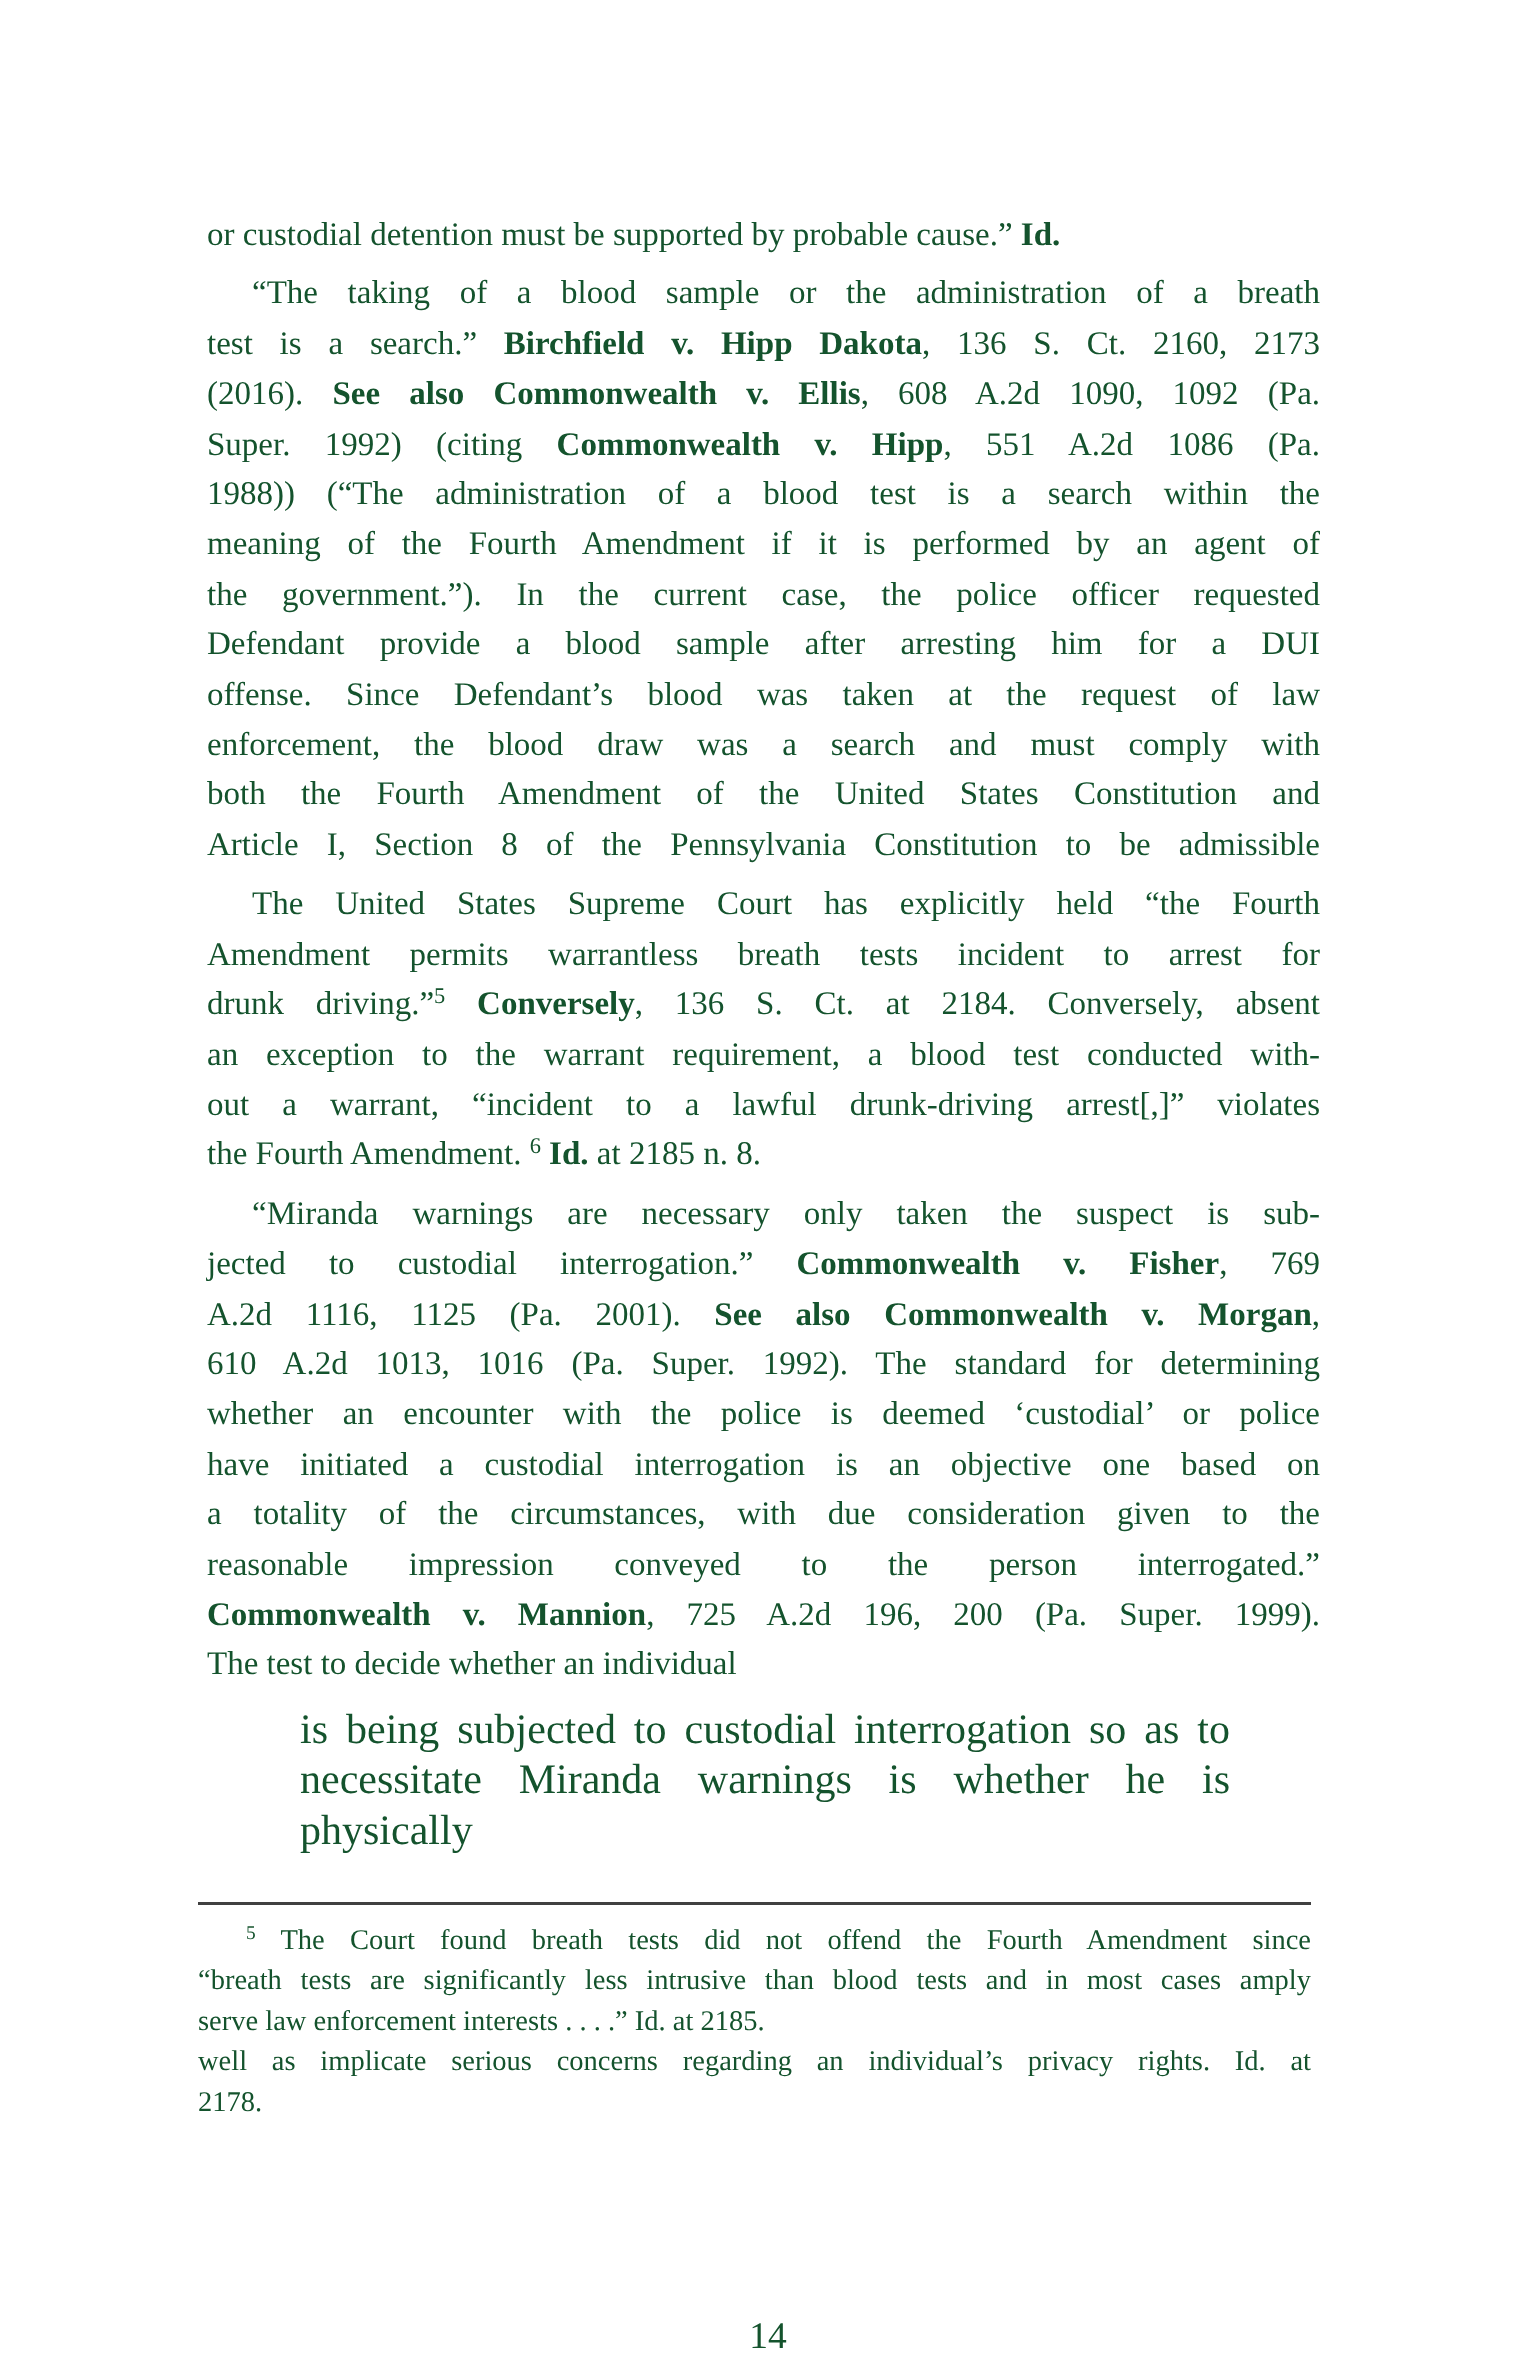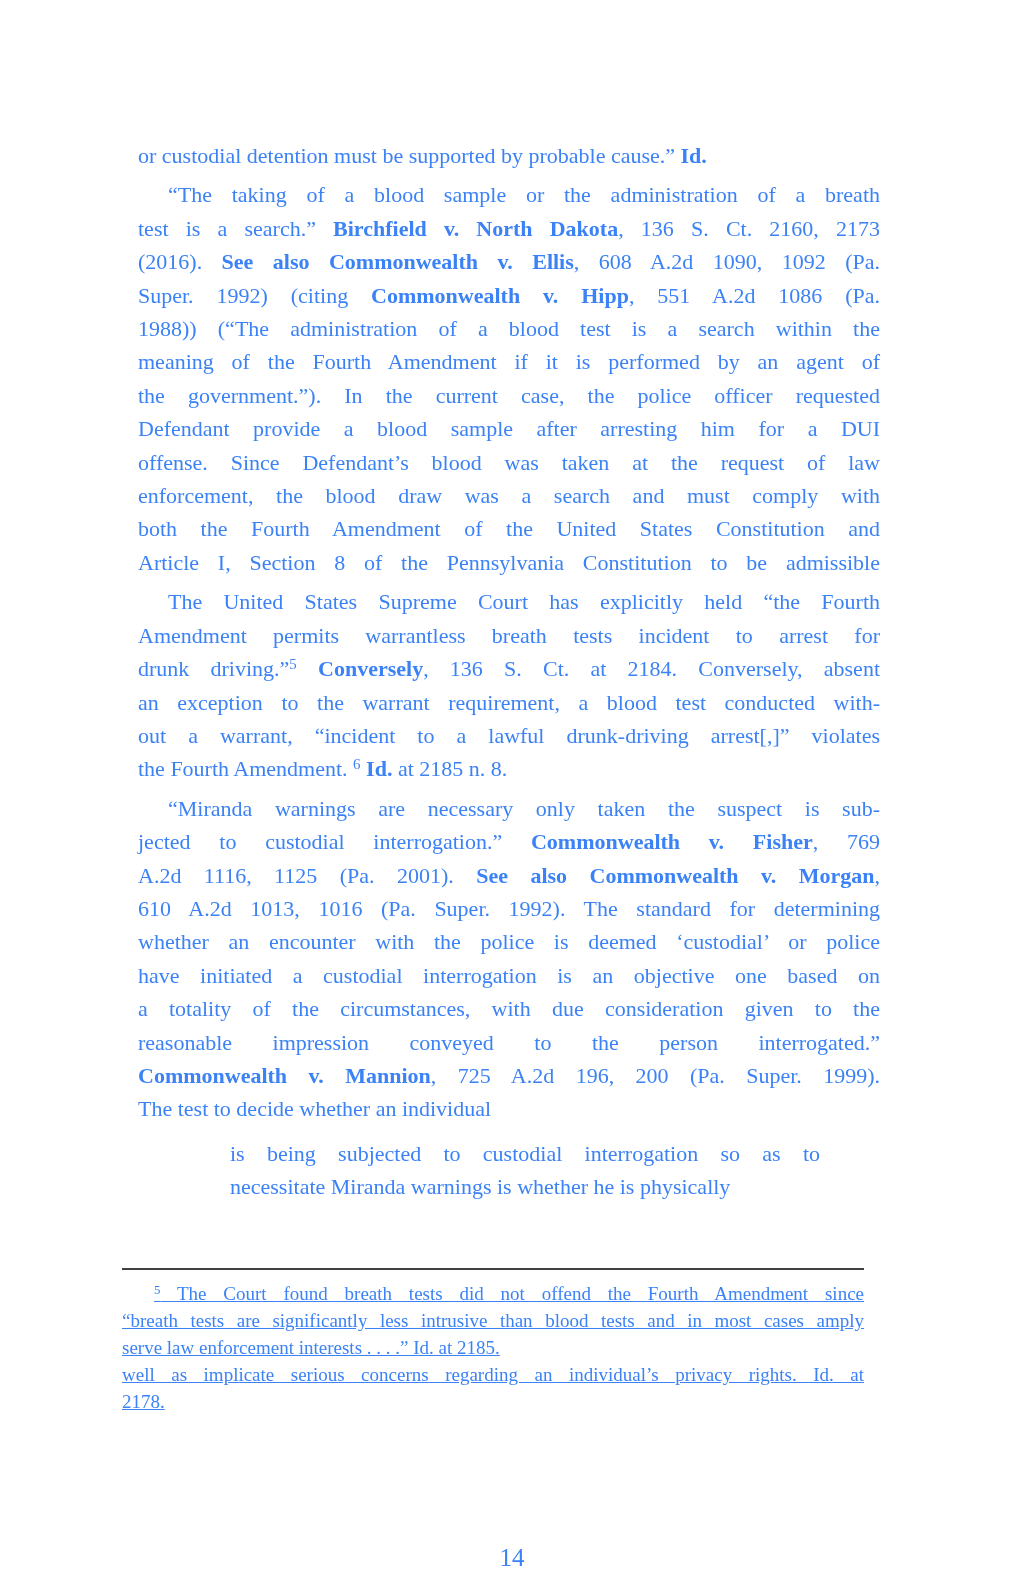--- a/index.html
+++ b/index.html
@@ -15,37 +15,36 @@
   .main-text {
     position: absolute;
     left: 138px;
     top: 139px;
     width: 742px;
   }
   .para { font-size: 22px; line-height: 33.4px; }
   .para + .para { margin-top: 6px; }
   .quote {
     margin-top: 11px;
-    margin-left: 92px;
+    margin-left: 62px;
     margin-right: 60px;
-    font-size: 22px;
+    font-size: 28px;
     line-height: 33.4px;
   }
   .line { text-align: justify; text-align-last: justify; }
   .line.last { text-align-last: left; }
   .line.ind { text-indent: 30px; }
   .b { font-weight: bold; }
   .i { }
   .sup { font-size: 0.68em; vertical-align: 0.5em; line-height: 0; }
   .footnote-area {
     position: absolute;
-    left: 122px;
+    left: 132px;
     top: 1268px;
     width: 742px;
-    text-decoration: underline;
   }
   .fn-rule {
     border-top: 2px solid #404040;
     width: 100%;
     height: 0;
     margin-bottom: 10px;
   }
   .footnote { font-size: 19px; line-height: 27px; }
   .footnote .line.ind { text-indent: 32px; }
   .page-number {
@@ -53,28 +52,28 @@
     left: 0;
     top: 1544px;
     width: 100%;
     text-align: center;
     font-size: 25px;
   }
 </style>
 </head>
 <body>
 
-<div class="page" style="background: rgb(255, 255, 255); color: #3b82f6;">
+<div class="page" style="background: rgb(255, 255, 255); color: #14532d;">
   <div class="main-text">
       <div class="para">
         <div class="line last"><span>or custodial detention must be supported by probable cause.” </span><span class="b">Id.</span></div>
       </div>
       <div class="para">
         <div class="line ind"><span>“The taking of a blood sample or the administration of a breath</span></div>
-        <div class="line"><span>test is a search.” </span><span class="b">Birchfield v. North Dakota</span><span>, 136 S. Ct. 2160, 2173</span></div>
+        <div class="line"><span>test is a search.” </span><span class="b">Birchfield v. Hipp Dakota</span><span>, 136 S. Ct. 2160, 2173</span></div>
         <div class="line"><span>(2016). </span><span class="b">See also Commonwealth v. Ellis</span><span>, 608 A.2d 1090, 1092 (Pa.</span></div>
         <div class="line"><span>Super. 1992) (citing </span><span class="b">Commonwealth v. Hipp</span><span>, 551 A.2d 1086 (Pa.</span></div>
         <div class="line"><span>1988)) (“The administration of a blood test is a search within the</span></div>
         <div class="line"><span>meaning of the Fourth Amendment if it is performed by an agent of</span></div>
         <div class="line"><span>the government.”). In the current case, the police officer requested</span></div>
         <div class="line"><span>Defendant provide a blood sample after arresting him for a DUI</span></div>
         <div class="line"><span>offense. Since Defendant’s blood was taken at the request of law</span></div>
         <div class="line"><span>enforcement, the blood draw was a search and must comply with</span></div>
         <div class="line"><span>both the Fourth Amendment of the United States Constitution and</span></div>
         <div class="line"><span>Article I, Section 8 of the Pennsylvania Constitution to be admissible</span></div>

